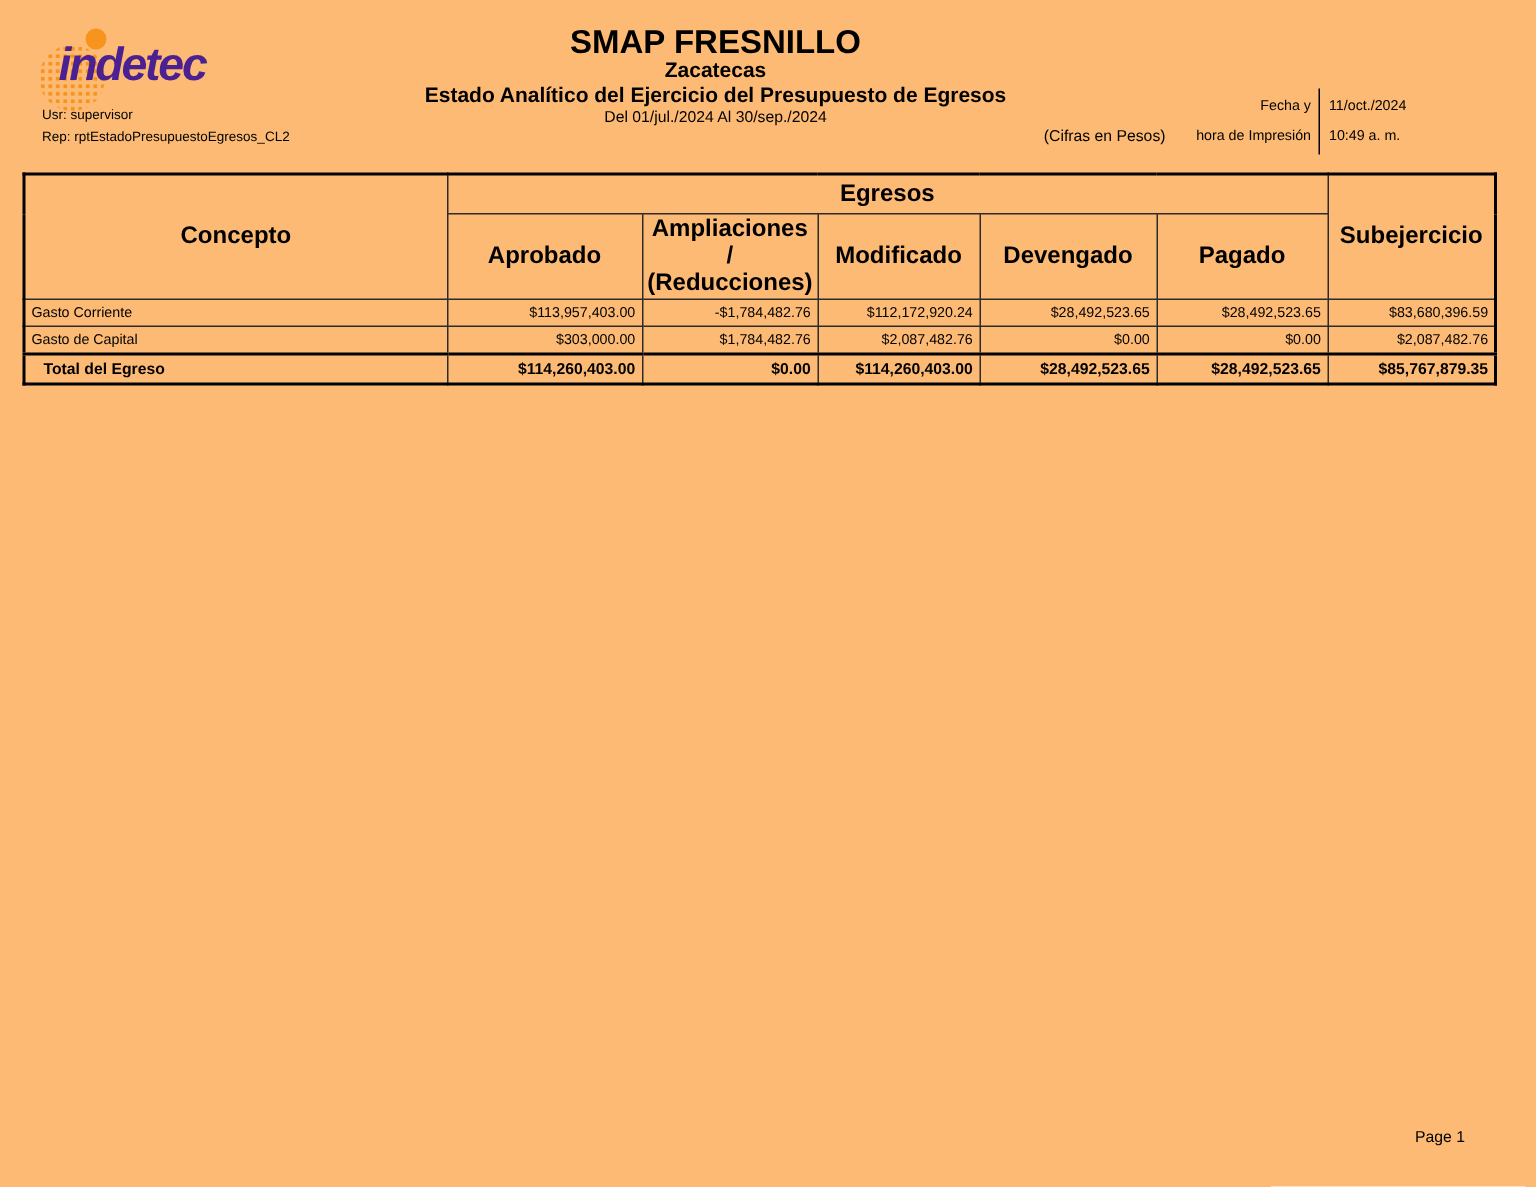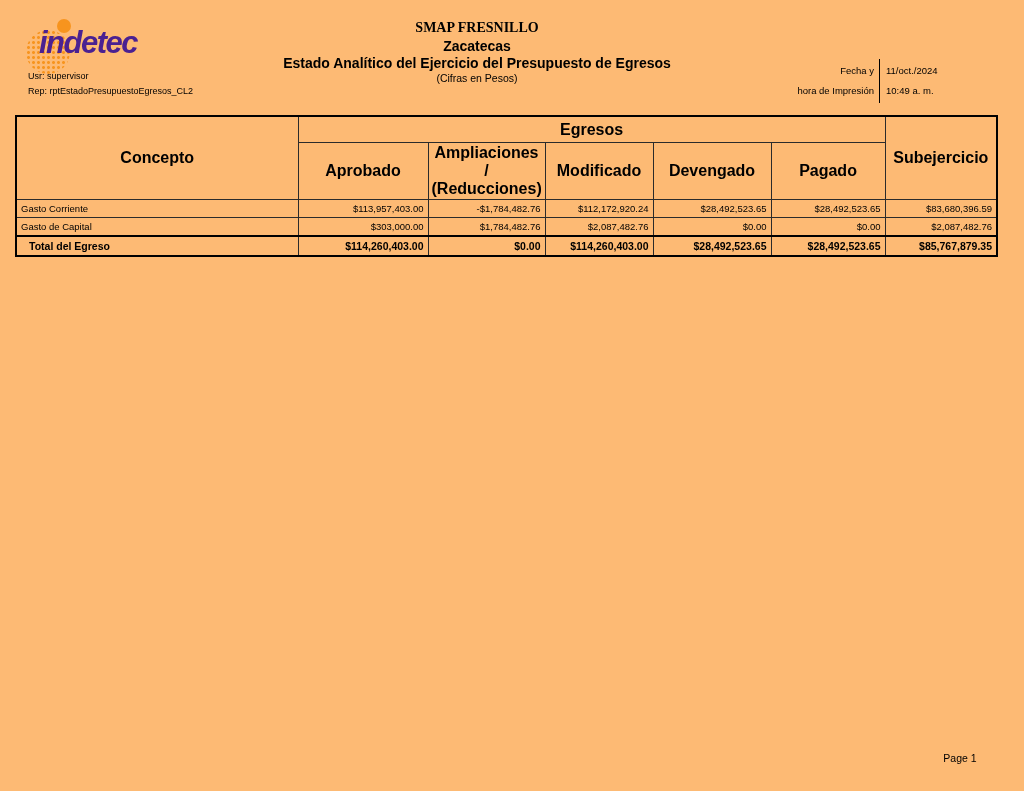--- a/index.html
+++ b/index.html
@@ -29,26 +29,26 @@
     position: absolute; left: 13px; top: 7px;
     font-size: 31px; font-weight: bold; font-style: italic;
     letter-spacing: -1.5px; color: #4b2191;
   }
 
   
   .meta-left { position: absolute; left: 28px; top: 69px; font-size: 9px; line-height: 15px; }
 
   
   .titles { position: absolute; left: 177px; top: 17px; width: 600px; text-align: center; }
-  .t-entity { font-size: 14px; font-weight: bold; line-height: 21px; font-family: Liberation Serif, serif; }
+  .t-entity { font-size: 22px; font-weight: bold; line-height: 21px; }
   .t-state  { font-size: 14px; font-weight: bold; line-height: 16px; }
   .t-report { font-size: 14px; font-weight: bold; line-height: 18px; }
   .t-class  { font-size: 12.5px; font-weight: bold; line-height: 15px; }
   .t-period { font-size: 10.5px; line-height: 13px; }
-  .t-units  { font-size: 10.5px; line-height: 12px; }
+  .t-units  { font-size: 10.5px; line-height: 12px; text-align: right; }
 
   
   .meta-right { position: absolute; left: 768px; top: 59px; display: flex; font-size: 9.5px; justify-content: center; }
   .meta-right .labels {
     width: 106px; text-align: right; padding: 2px 5px 2px 0;
     border-right: 1px solid #000; line-height: 20px;
   }
   .meta-right .values { padding: 2px 0 2px 6px; line-height: 20px; }
 
   
@@ -83,20 +83,21 @@
 
   <div class="meta-left">
     <div>Usr: supervisor</div>
     <div>Rep: rptEstadoPresupuestoEgresos_CL2</div>
   </div>
 
   <div class="titles">
     <div class="t-entity">SMAP FRESNILLO</div>
     <div class="t-state">Zacatecas</div>
     <div class="t-report">Estado Analítico del Ejercicio del Presupuesto de Egresos</div>
+    <div class="t-period">Del 01/jul./2024 Al 30/sep./2024</div>
     <div class="t-units">(Cifras en Pesos)</div>
   </div>
 
   <div class="meta-right">
     <div class="labels">
       <div>Fecha y</div>
       <div>hora de Impresión</div>
     </div>
     <div class="values">
       <div>11/oct./2024</div>

